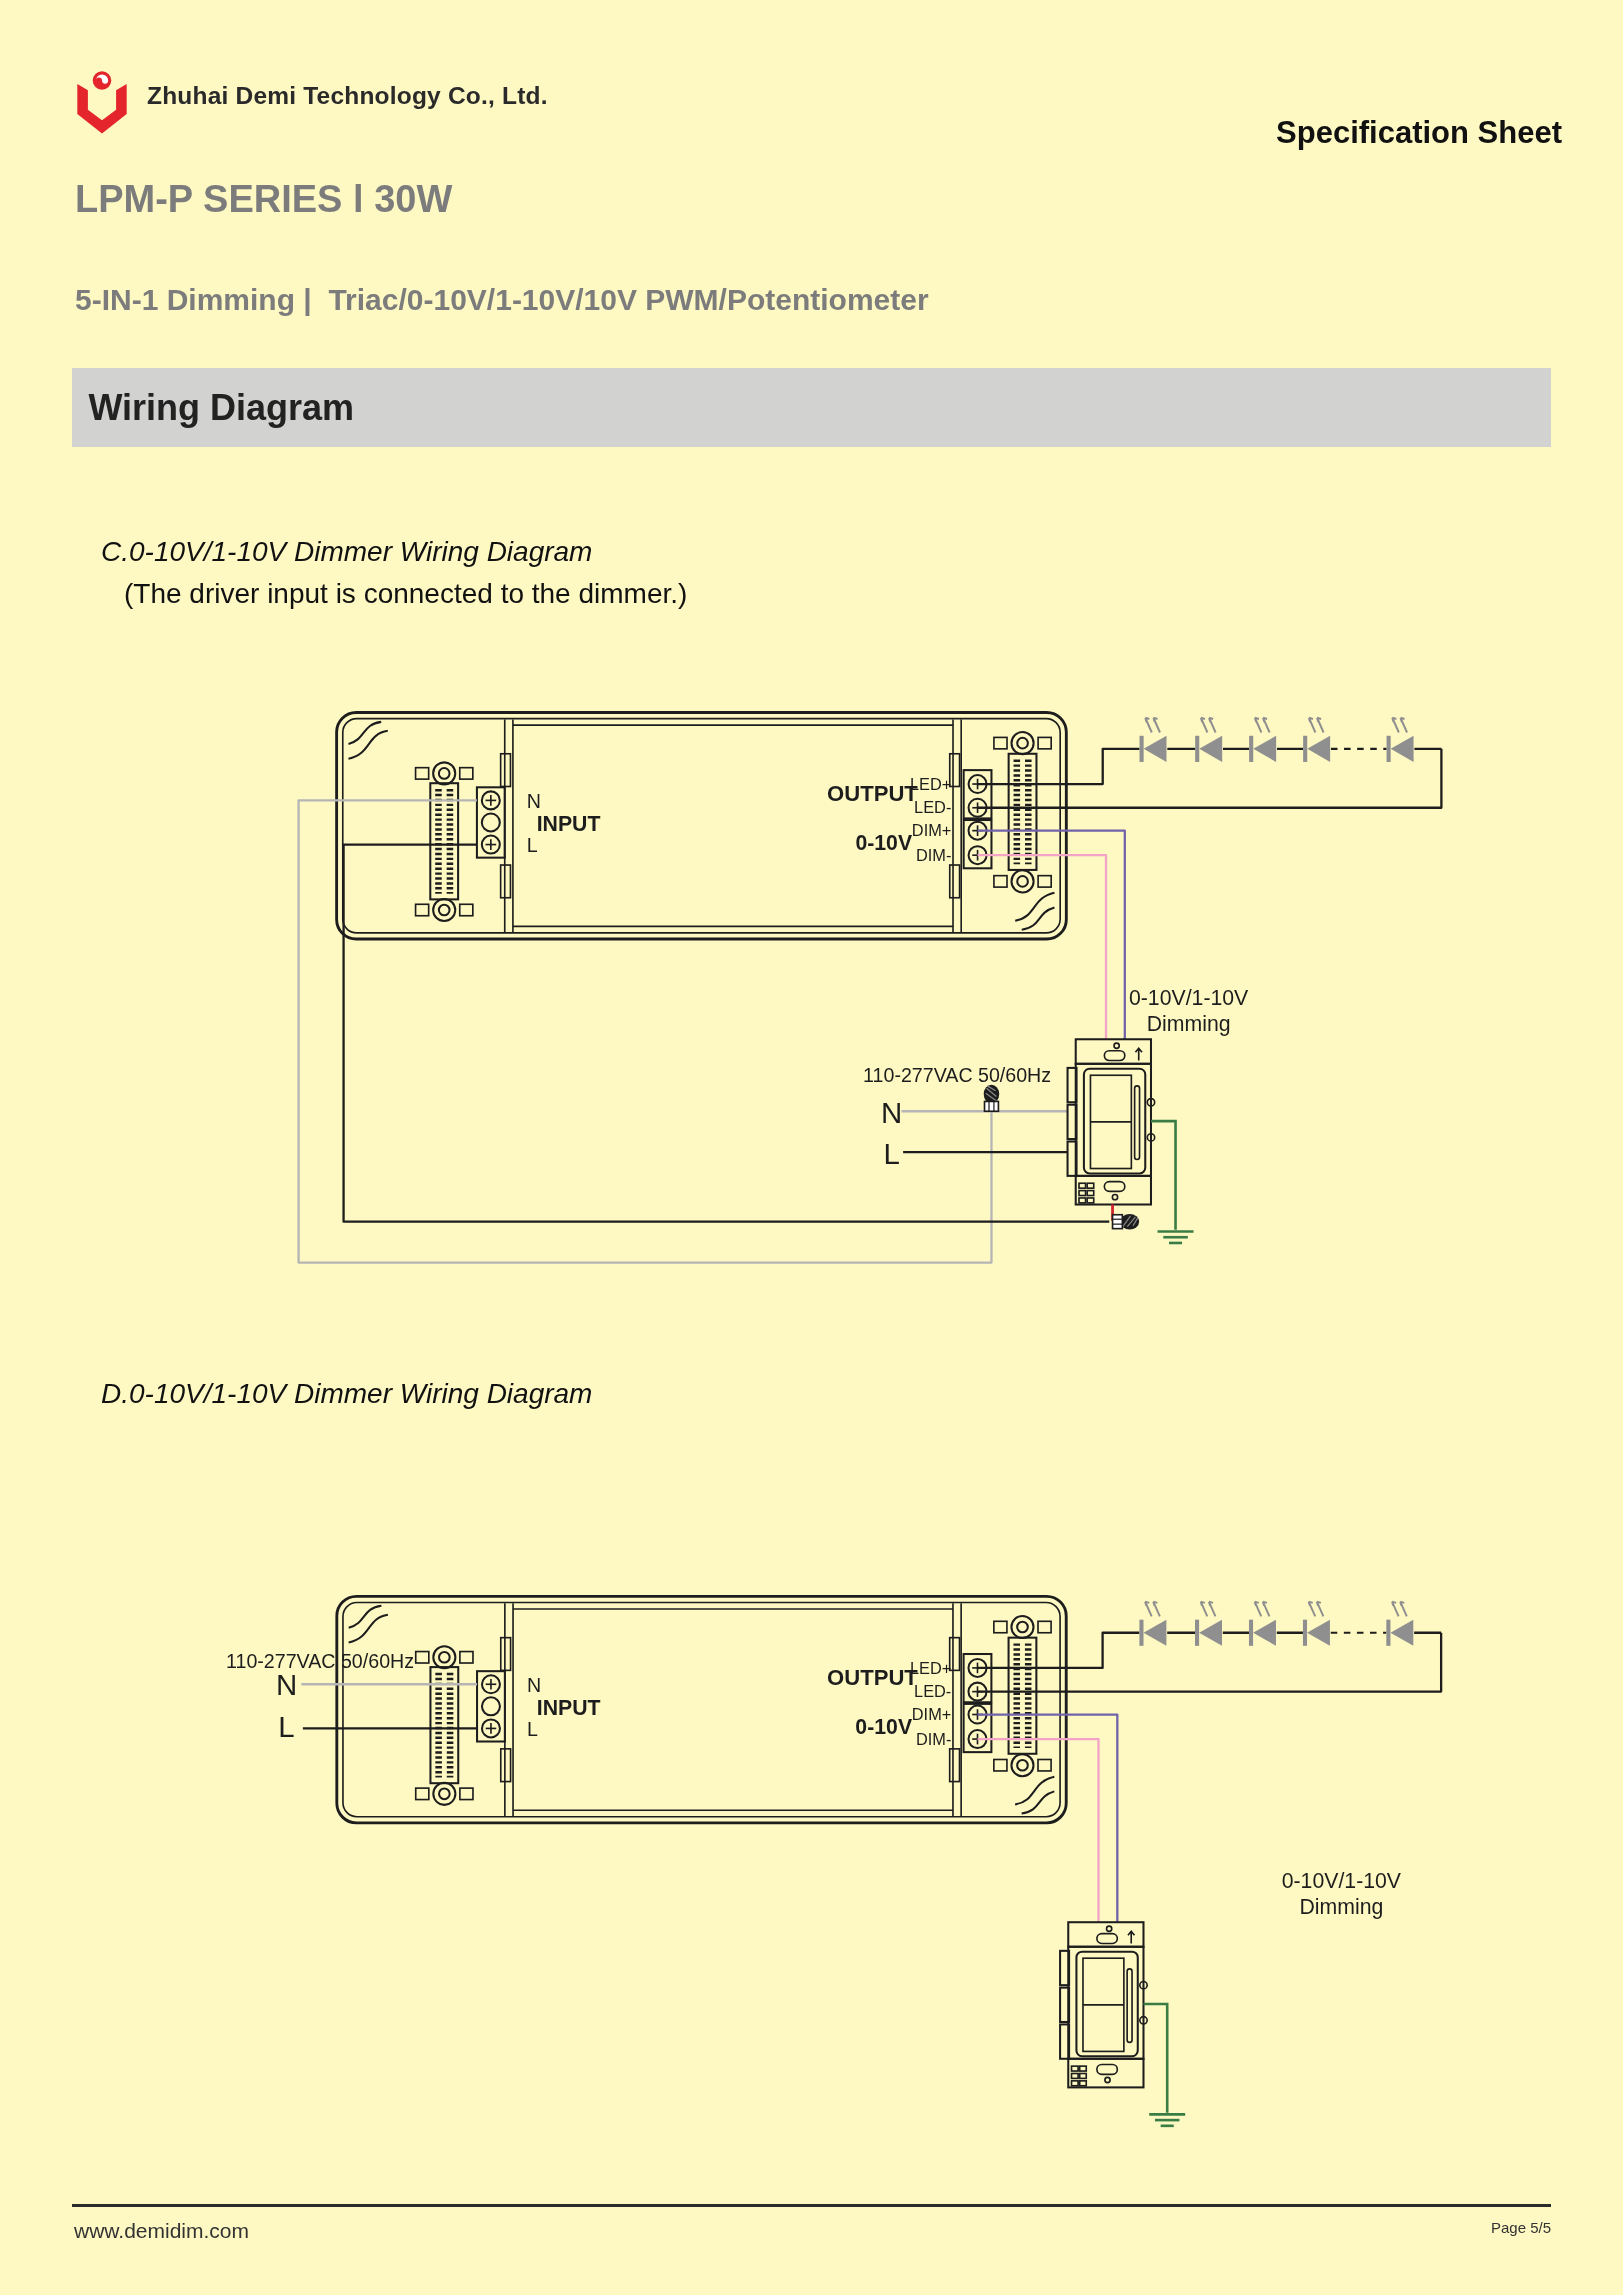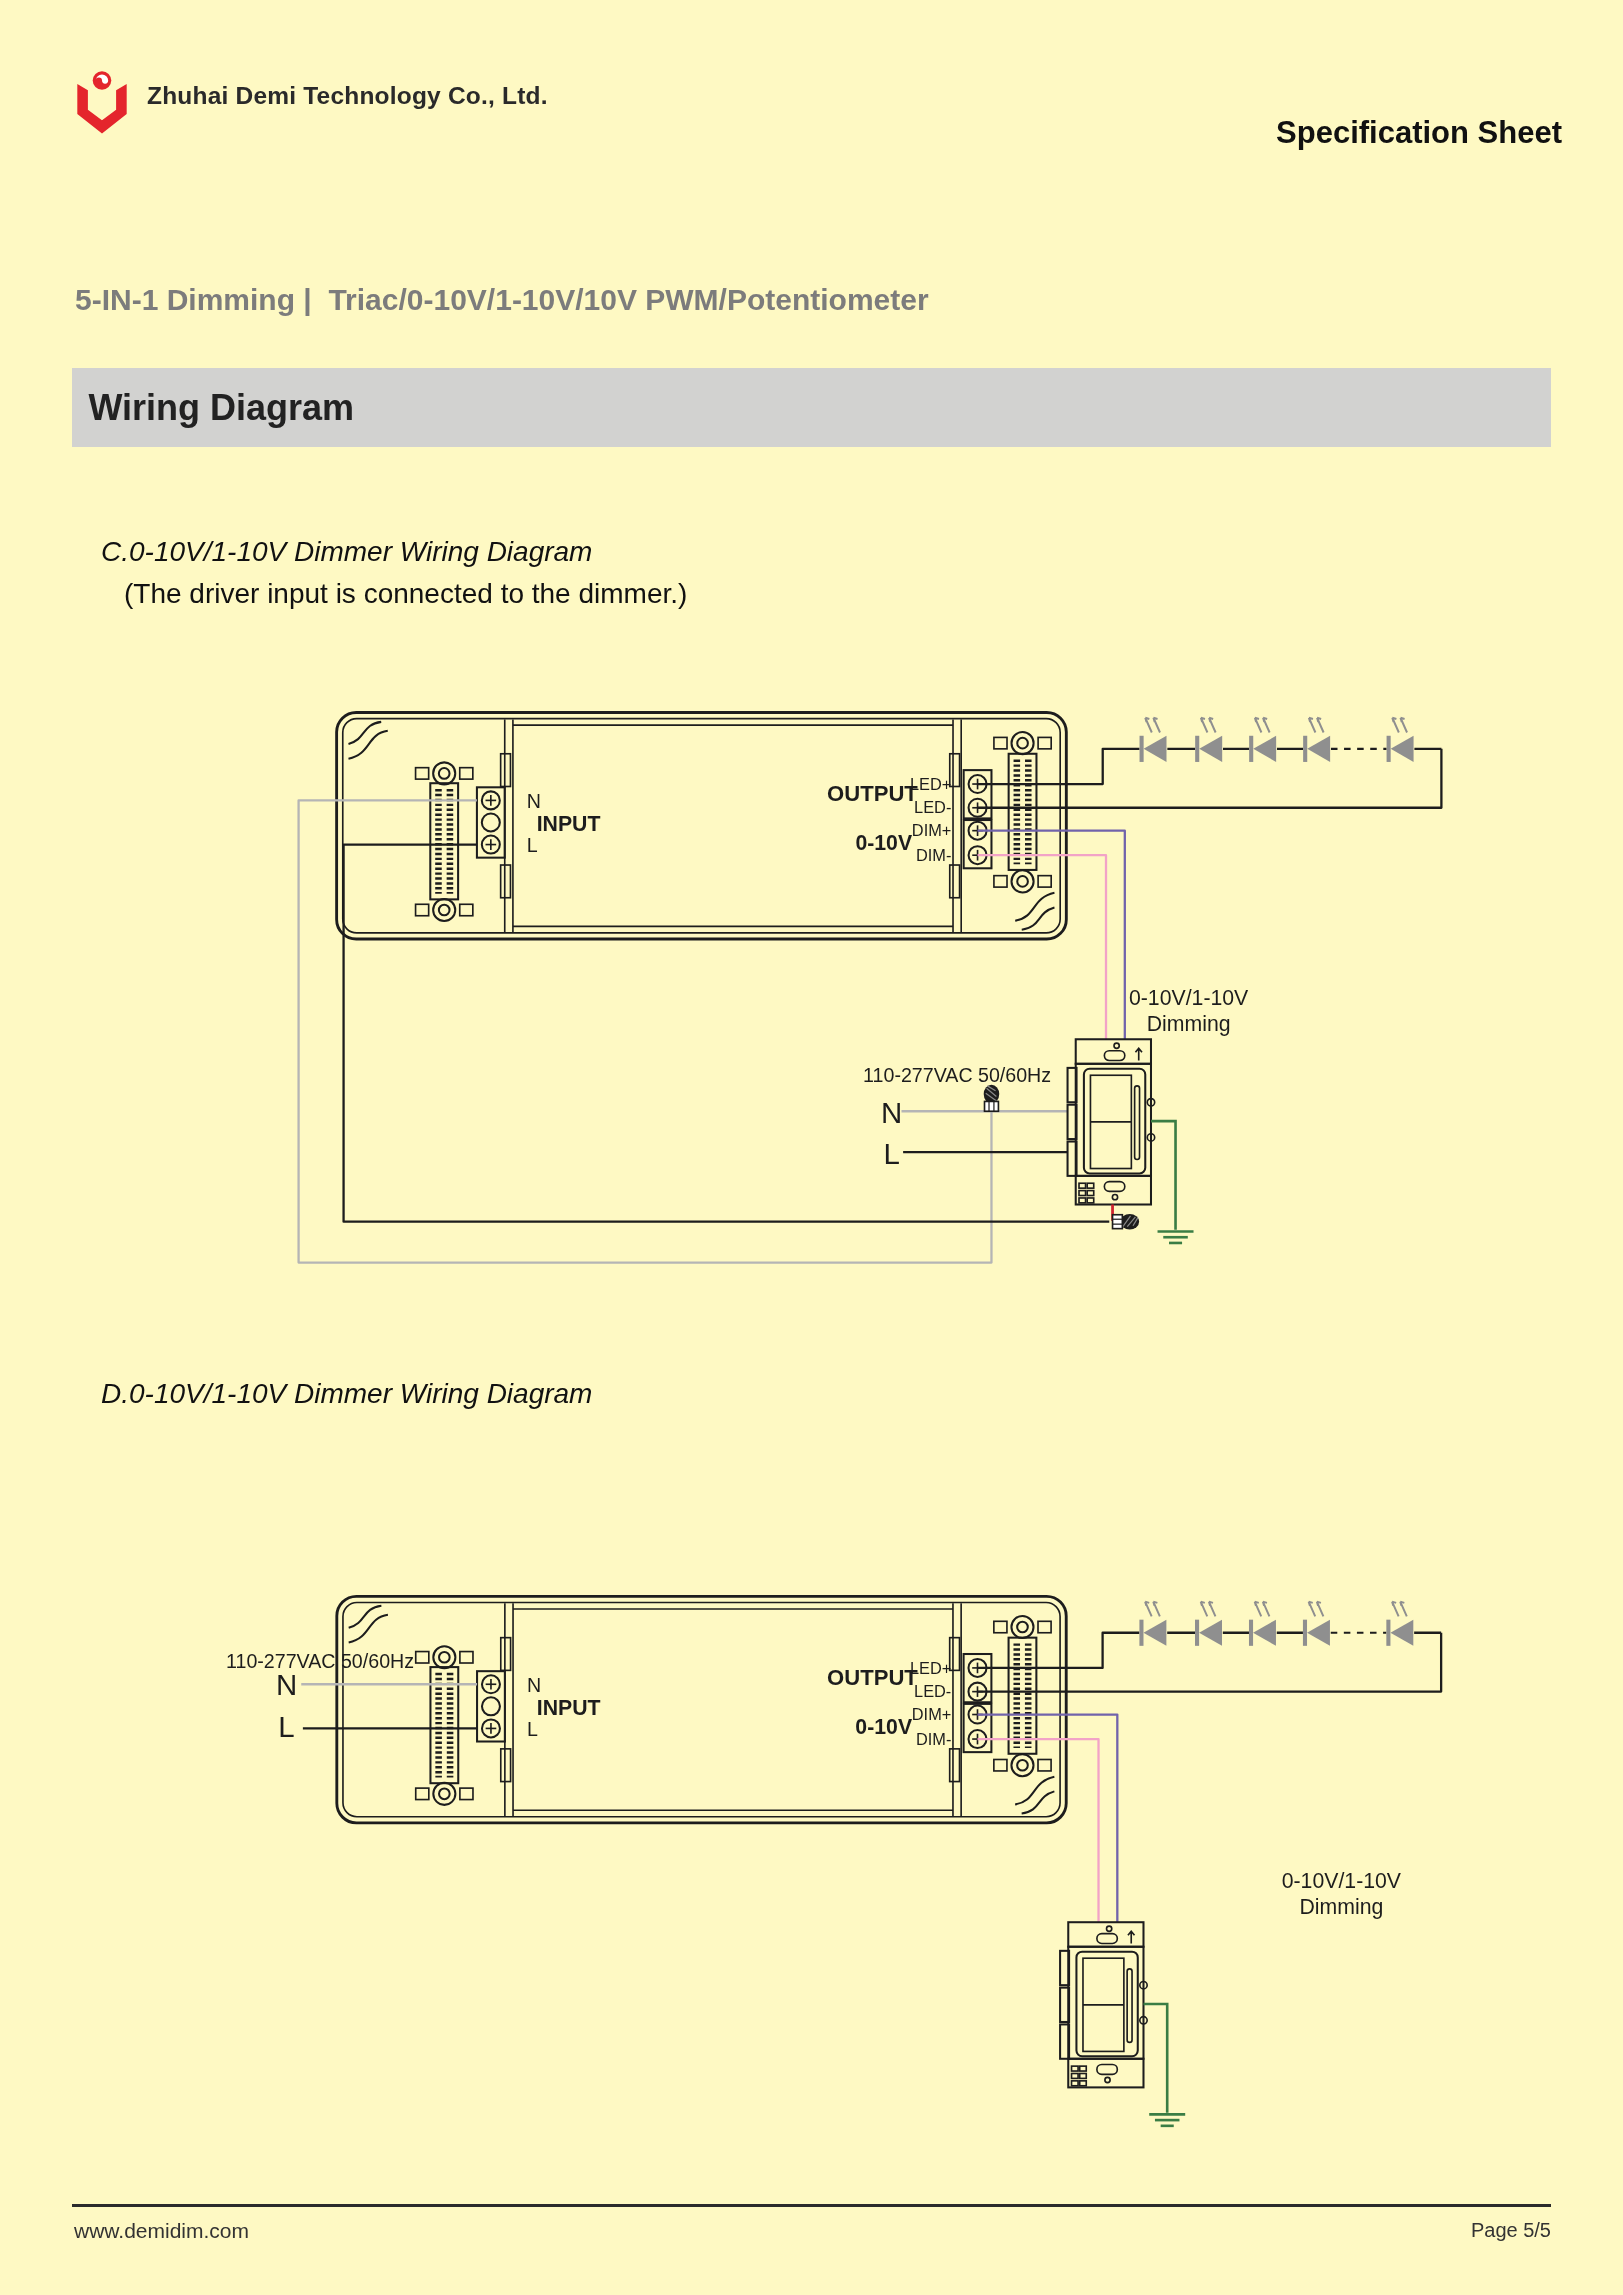--- a/index.html
+++ b/index.html
@@ -10,21 +10,21 @@
   .docTitle{right:61px;top:115px;font-size:31px;font-weight:bold;color:#111;}
   .t1{left:75px;top:178px;font-size:38px;font-weight:bold;color:var(--title-gray);}
   .t2{left:75px;top:234px;font-size:30px;font-weight:bold;color:var(--title-gray);}
   .t3{left:75px;top:283px;font-size:30px;font-weight:bold;color:var(--title-gray);white-space:pre;}
   .secBar{left:72px;top:368px;width:1479px;height:79px;background:var(--bar-bg);}
   .secBar .lbl{position:absolute;left:16.4px;top:0;line-height:79px;font-size:36px;font-weight:bold;color:#222;}
   .dHead{font-size:28px;color:#111;font-style:italic;}
   .dNote{font-size:28px;color:#111;}
   .footRule{left:72px;top:2204px;width:1479px;height:3.3px;background:#2b2b2b;}
   .footL{left:74px;top:2219px;font-size:21px;color:#333;}
-  .footR{right:72px;top:2219px;font-size:20px;color:#333;}
+  .footR{right:72px;top:2219px;font-size:15px;color:#333;}
   svg text{font-family:"Liberation Sans","DejaVu Sans",sans-serif;fill:#1d1d1d;}
   .t20{font-size:20px;}
   .t24{font-size:24px;}
   .t26b{font-size:26px;font-weight:bold;}
   .t27b{font-size:27px;font-weight:bold;}
   .t36{font-size:36px;}
   .tlab{font-size:24px;}
   .tdim{font-size:26px;}
   .ln{stroke:var(--ink);stroke-width:2;fill:none;}
   .ln2{stroke:var(--ink);stroke-width:2.5;fill:none;}
@@ -159,20 +159,21 @@
     </defs>
   </svg>
 
   <svg class="abs" style="left:70px;top:70px" width="64" height="67" viewBox="0 0 72 76">
     <path d="M 8,16 L 8,50 L 36,72 L 64,50 L 64,16 L 52,23 L 52,45 L 36,57 L 20,45 L 20,23 Z" fill="var(--brand-red)"></path>
     <circle cx="36" cy="12" r="10.5" fill="var(--brand-red)"></circle>
     <path d="M 29,12 a 7,7 0 0 1 14,0 a 3.5,3.5 0 0 1 -7,0 a 3.5,3.5 0 0 0 -7,0 z" fill="#fff"></path>
   </svg>
   <div class="abs company">Zhuhai Demi Technology Co., Ltd.</div>
   <div class="abs docTitle">Specification Sheet</div>
+  <div class="abs t1">LPM-P SERIES l 30W</div>
   <div class="abs t3">5-IN-1 Dimming |  Triac/0-10V/1-10V/10V PWM/Potentiometer</div>
 
   <div class="abs secBar">
     <div class="lbl">Wiring Diagram</div>
   </div>
 
   <div class="abs dHead" style="left:101px;top:536px">C.0-10V/1-10V Dimmer Wiring Diagram</div>
   <div class="abs dNote" style="left:124px;top:578px">(The driver input is connected to the dimmer.)</div>
 
   <svg class="abs" style="left:0;top:622px" width="1623" height="720" viewBox="0 760 1984 880">

